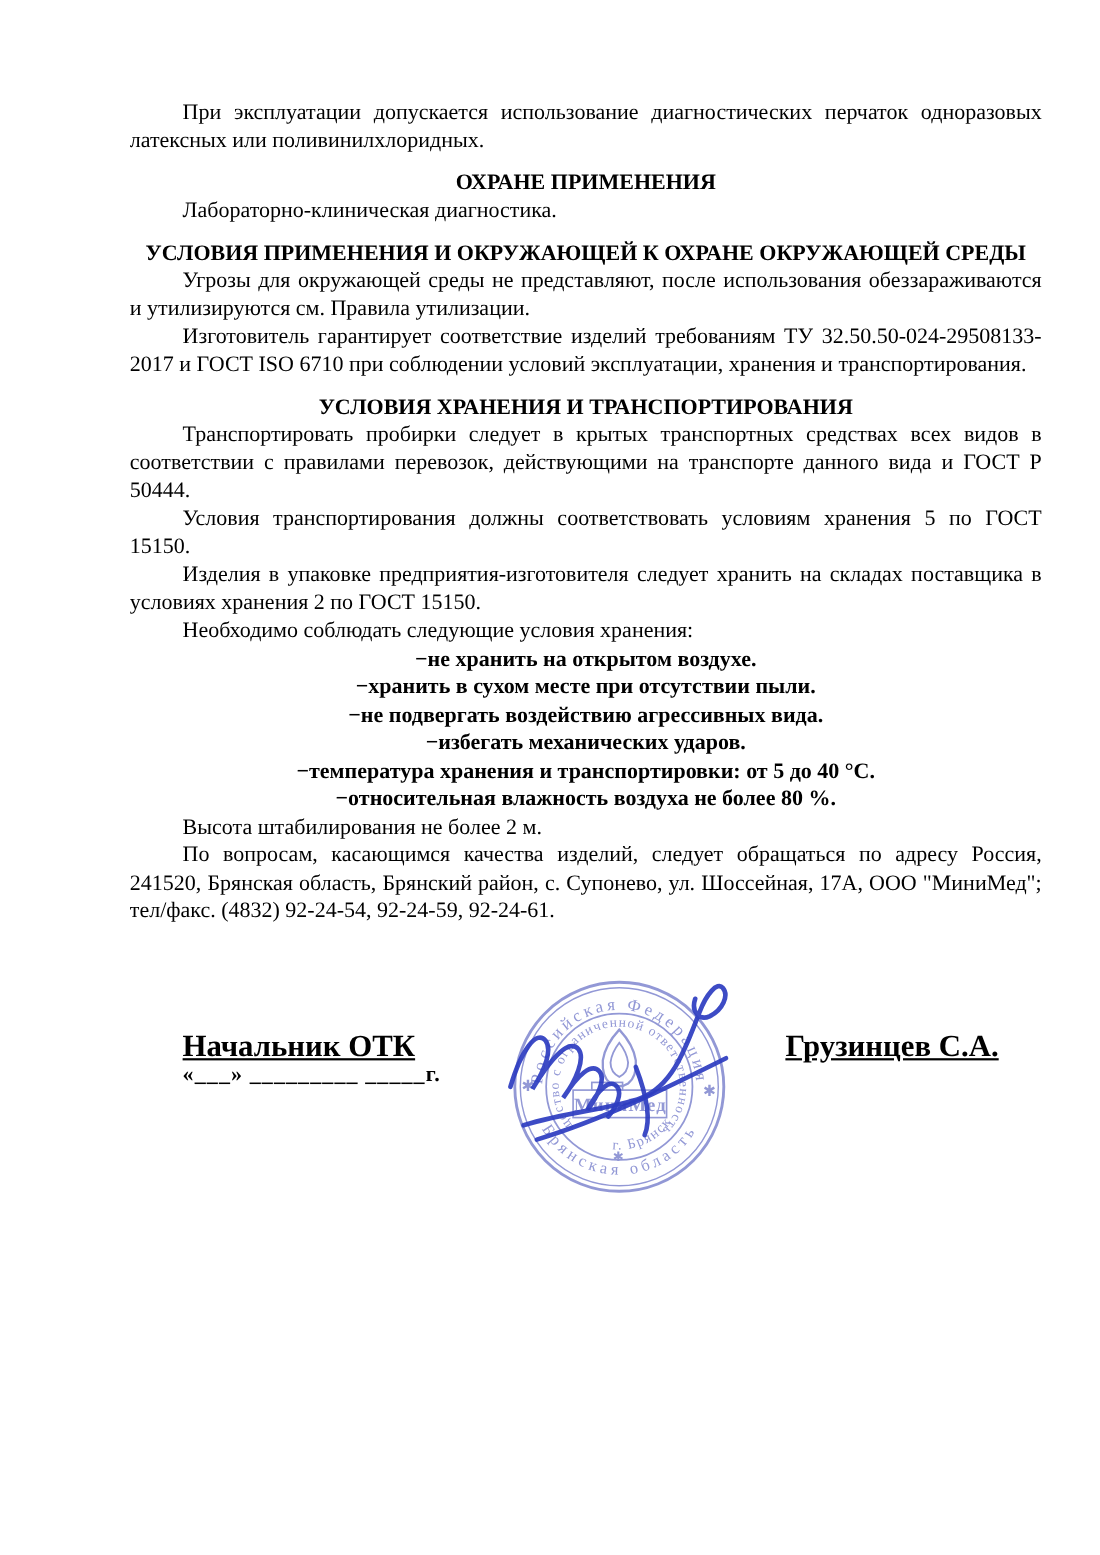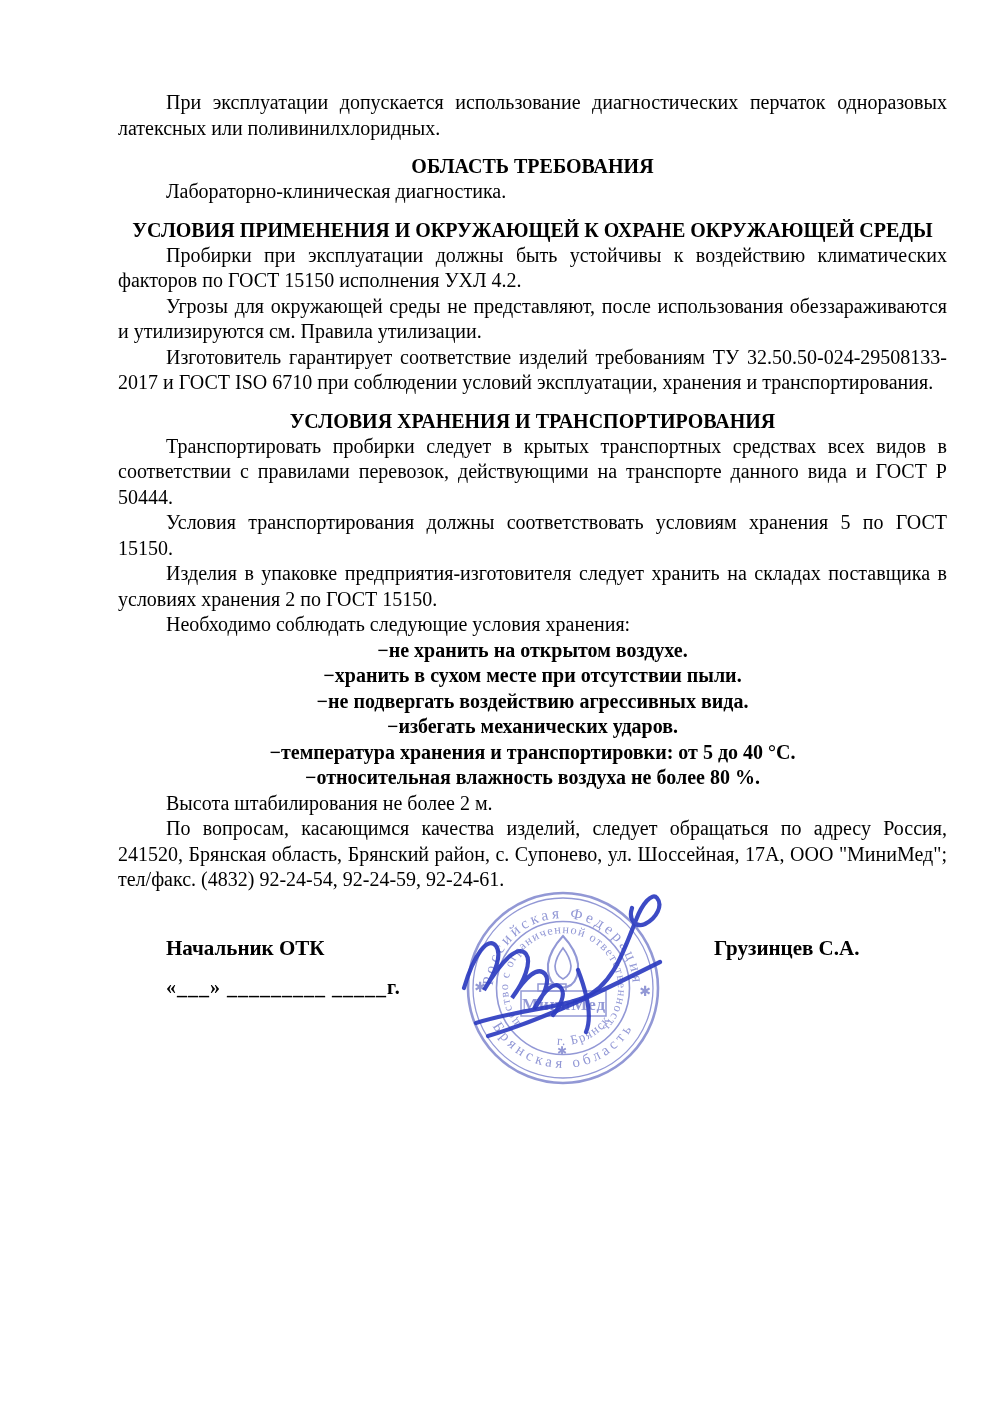--- a/index.html
+++ b/index.html
@@ -11,49 +11,48 @@
     position:absolute;left:118px;top:90px;width:829px;
     font-size:20px;line-height:25.5px;text-align:justify;
   }
   .doc p{margin:0;}
   .doc p.indent{text-indent:48px;}
   .doc h2{
     font-size:20px;line-height:26px;font-weight:bold;text-align:center;margin:12px 0 0 0;
   }
   .cond{text-align:center;font-weight:bold;}
   .sig-title,.sig-name{
-    position:absolute;font-size:21px;font-weight:bold;white-space:nowrap;
+    position:absolute;font-size:28px;font-weight:bold;white-space:nowrap;text-decoration:underline;
   }
   .sig-title{left:166px;top:936px;}
   .sig-name{left:714px;top:936px;}
   .sig-date{
     position:absolute;left:166px;top:966px;font-size:20px;font-weight:bold;
-    white-space:nowrap;letter-spacing:1px;margin-top:10px;
+    white-space:nowrap;letter-spacing:1px;
   }
   .stamp-area{position:absolute;left:428px;top:858px;width:334px;height:240px;}
   .stamp{opacity:.82;}
   .stamp circle{fill:none;stroke:#7b82cd;}
   .stamp .ring-text{fill:#7b82cd;font-family:"Liberation Serif","DejaVu Serif",serif;}
   .stamp .frame{fill:none;stroke:#7b82cd;stroke-width:1.5;}
   .stamp .flame{fill:none;stroke:#7b82cd;}
   .sig-ink{fill:none;stroke:#2c3cc0;stroke-width:4.2;stroke-linecap:round;opacity:.92;}
 </style>
 </head>
 <body>
 
 <div class="page">
 
   <div class="doc">
     <p class="indent">При эксплуатации допускается использование диагностических перчаток одноразовых латексных или поливинилхлоридных.</p>
 
-    <h2>ОБЛАСТЬ ТРЕБОВАНИЯ</h2>
+    <h2>ОХРАНЕ ПРИМЕНЕНИЯ</h2>
     <p class="indent">Лабораторно-клиническая диагностика.</p>
 
     <h2>УСЛОВИЯ ПРИМЕНЕНИЯ И ОКРУЖАЮЩЕЙ К ОХРАНЕ ОКРУЖАЮЩЕЙ СРЕДЫ</h2>
-    <p class="indent">Пробирки при эксплуатации должны быть устойчивы к воздействию климатических факторов по ГОСТ 15150 исполнения УХЛ 4.2.</p>
     <p class="indent">Угрозы для окружающей среды не представляют, после использования обеззараживаются и утилизируются см. Правила утилизации.</p>
 
     <p class="indent">Изготовитель гарантирует соответствие изделий требованиям ТУ 32.50.50-024-29508133-2017 и ГОСТ ISO 6710 при соблюдении условий эксплуатации, хранения и транспортирования.</p>
 
     <h2>УСЛОВИЯ ХРАНЕНИЯ И ТРАНСПОРТИРОВАНИЯ</h2>
     <p class="indent">Транспортировать пробирки следует в крытых транспортных средствах всех видов в соответствии с правилами перевозок, действующими на транспорте данного вида и ГОСТ Р 50444.</p>
     <p class="indent">Условия транспортирования должны соответствовать условиям хранения 5 по ГОСТ 15150.</p>
     <p class="indent">Изделия в упаковке предприятия-изготовителя следует хранить на складах поставщика в условиях хранения 2 по ГОСТ 15150.</p>
     <p class="indent">Необходимо соблюдать следующие условия хранения:</p>
 

